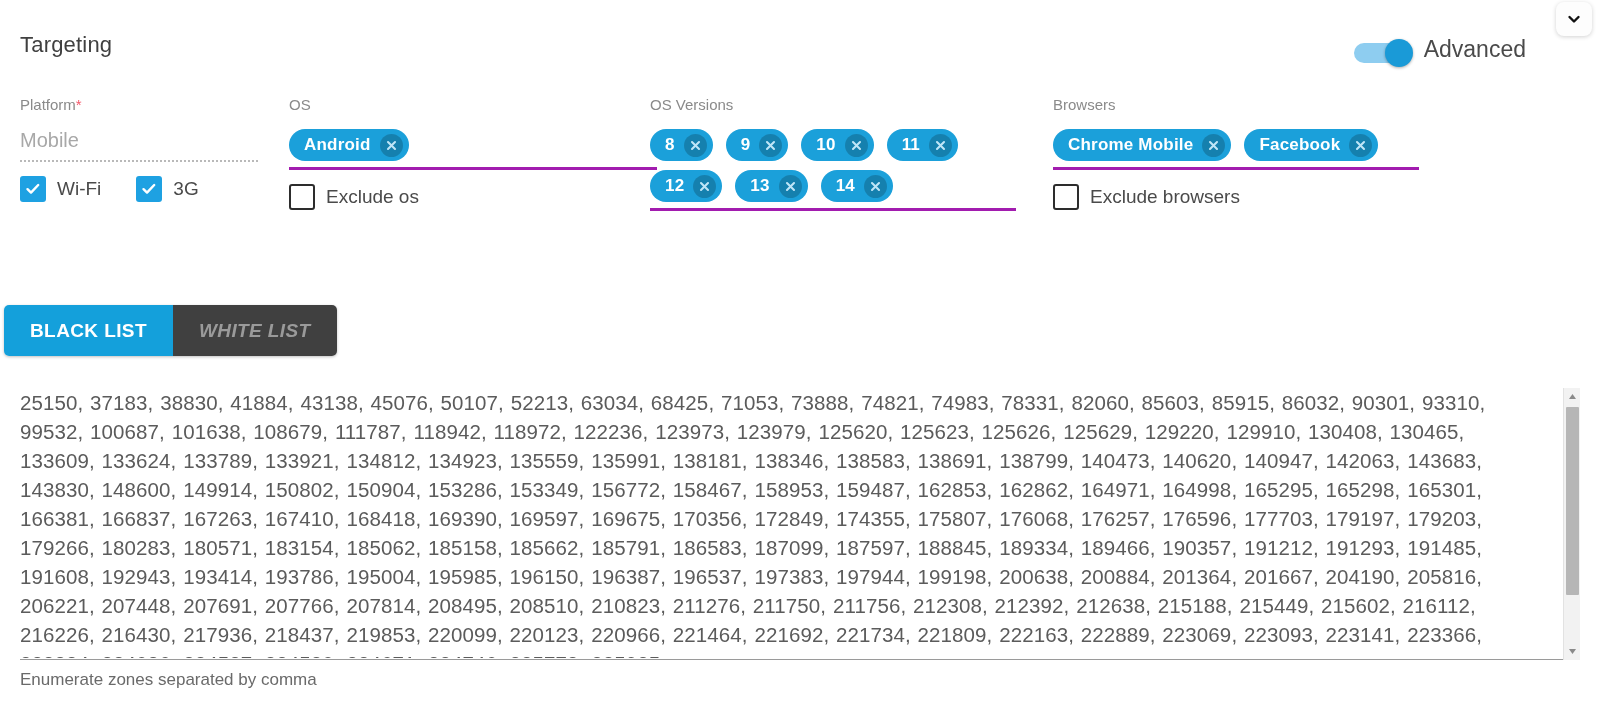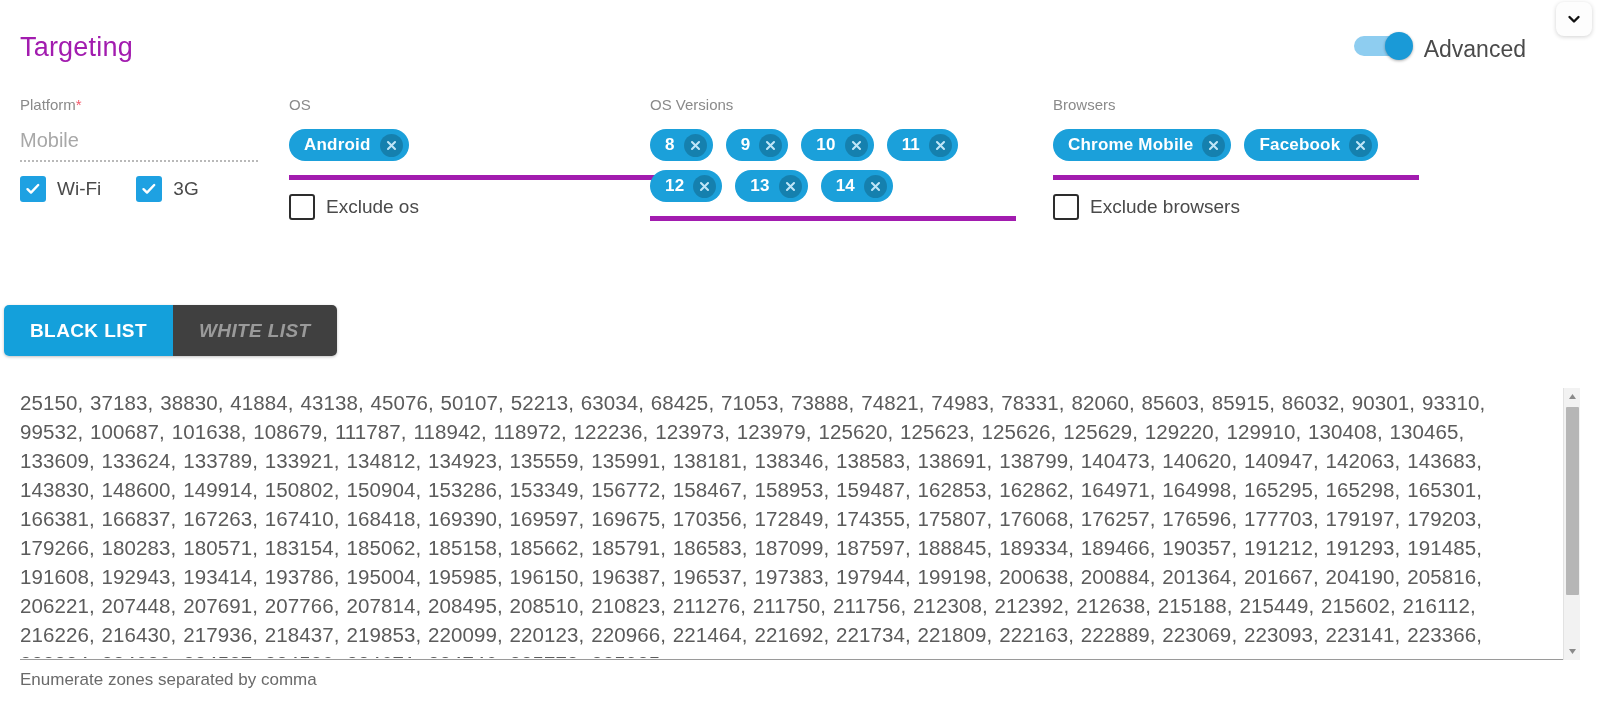--- a/index.html
+++ b/index.html
@@ -13,30 +13,30 @@
   .page {
     position: relative;
     width: 1600px; height: 709px;
     background: #fff;
   }
 
   
   .title {
     position: absolute;
     left: 20px; top: 32px;
-    font-size: 27px;
-    color: #a21caf;
+    font-size: 22px;
+    color: #404040;
     font-weight: 400;
     letter-spacing: .2px;
   }
   .adv-wrap {
     position: absolute;
     right: 74px; top: 36px;
     display: flex;
-    align-items: flex-start;
+    align-items: flex-end;
     gap: 14px;
   }
   .toggle {
     position: relative;
     width: 56px; height: 20px;
     border-radius: 10px;
     background: #8ecdf0;
     cursor: pointer;
   }
   .toggle .knob {
@@ -91,22 +91,22 @@
     color: #a8a8a8;
     padding-bottom: 8px;
   }
   .dotted-underline {
     border-bottom: 2px dotted #b9b9b9;
     width: 238px;
     height: 0;
   }
 
   .chip-field {
-    border-bottom: 5px solid #a21caf;
-    padding-bottom: 12px;
+    border-bottom: 3px solid #a21caf;
+    padding-bottom: 4px;
     min-height: 38px;
   }
   .chips {
     display: flex;
     flex-wrap: wrap;
     gap: 9px 13px;
     padding-bottom: 2px;
   }
   .chip {
     display: inline-flex;

